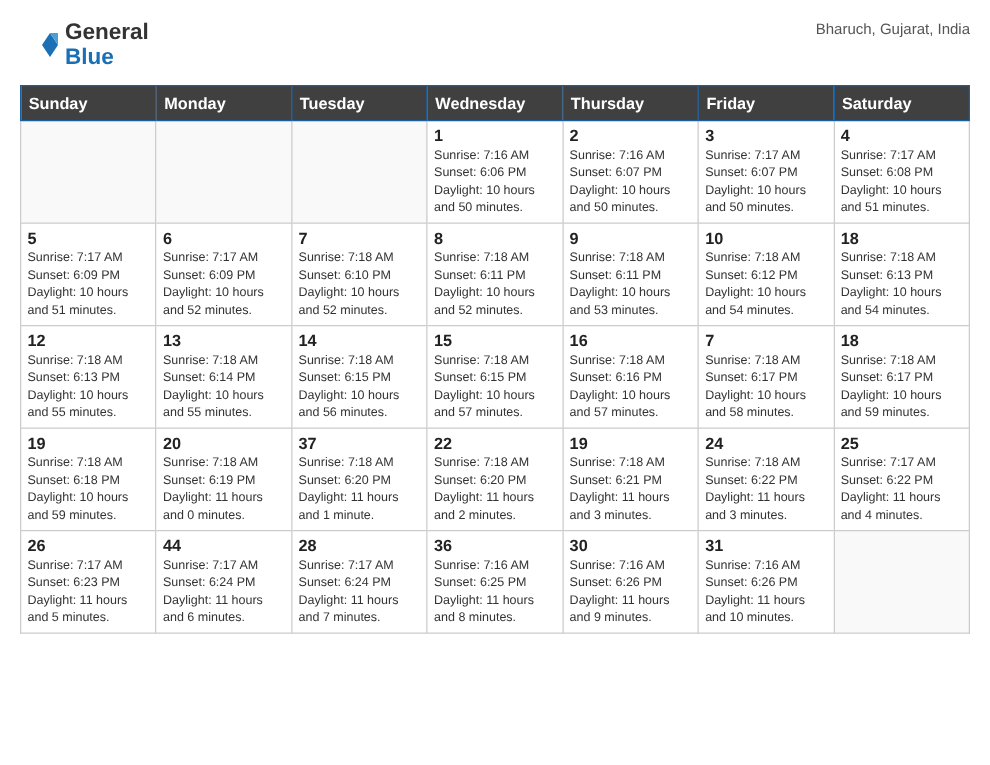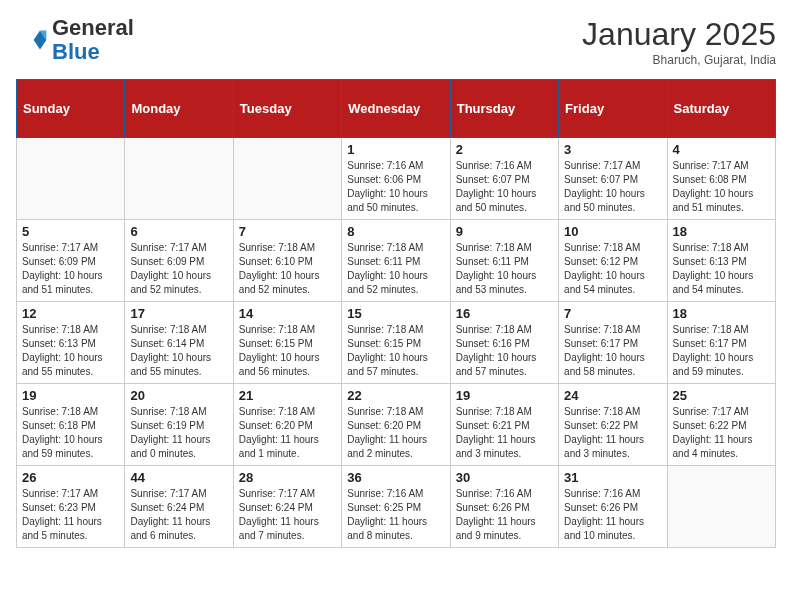--- a/index.html
+++ b/index.html
@@ -15,21 +15,21 @@
       justify-content: space-between;
       align-items: flex-start;
       margin-bottom: 12px;
     }
     .logo {
       display: flex;
       align-items: center;
       gap: 4px;
     }
     .logo-text {
-      font-size: 22px;
+      font-size: 18px;
       font-weight: bold;
       line-height: 1.1;
     }
     .logo-general { color: #333; }
     .logo-blue { color: #1a6fb5; }
     .logo-icon {
       width: 32px;
       height: 32px;
     }
     .title-block {
@@ -43,24 +43,24 @@
     .location {
       font-size: 12px;
       color: #555;
     }
     .calendar {
       width: 100%;
       border-collapse: collapse;
       border: 1px solid #ccc;
     }
     .calendar th {
-      background-color: #b91c1c;
+      background-color: #404040;
       color: #fff;
       text-align: left;
-      padding: 21px 6px;
+      padding: 6px 6px;
       font-size: 13px;
       border: 1px solid #1a5fa0;
       margin-left: 12px;
     }
     .calendar td {
       vertical-align: top;
       border: 1px solid #ccc;
       padding: 4px 5px;
       width: 108px;
       min-height: 80px;
@@ -91,21 +91,20 @@
     <svg class="logo-icon" viewBox="0 0 40 40">
       <polygon points="30,8 38,20 30,32 22,20" fill="#1a6fb5"></polygon>
       <polygon points="30,8 38,8 38,20" fill="#4a9fd4"></polygon>
     </svg>
     <div class="logo-text">
       <div class="logo-general">General</div>
       <div class="logo-blue">Blue</div>
     </div>
   </div>
   <div class="title-block">
-    <div class="month-year">January 2025</div>
     <div class="location">Bharuch, Gujarat, India</div>
   </div>
 </div>
 
 <table class="calendar">
   <thead>
     <tr>
     <th>Sunday</th>
         <th>Monday</th>
         <th>Tuesday</th>
@@ -202,21 +201,21 @@
       </tr>
       <tr>
         <td>
           <div class="day-num">12</div>
           <div class="day-info" style="white-space: pre-line;">Sunrise: 7:18 AM
 Sunset: 6:13 PM
 Daylight: 10 hours
 and 55 minutes.</div>
         </td>
         <td>
-          <div class="day-num">17</div>
+          <div class="day-num">13</div>
           <div class="day-info" style="white-space: pre-line;">Sunrise: 7:18 AM
 Sunset: 6:14 PM
 Daylight: 10 hours
 and 55 minutes.</div>
         </td>
         <td>
           <div class="day-num">14</div>
           <div class="day-info" style="white-space: pre-line;">Sunrise: 7:18 AM
 Sunset: 6:15 PM
 Daylight: 10 hours
@@ -260,21 +259,21 @@
 and 59 minutes.</div>
         </td>
         <td>
           <div class="day-num">20</div>
           <div class="day-info" style="white-space: pre-line;">Sunrise: 7:18 AM
 Sunset: 6:19 PM
 Daylight: 11 hours
 and 0 minutes.</div>
         </td>
         <td>
-          <div class="day-num">21</div>
+          <div class="day-num">37</div>
           <div class="day-info" style="white-space: pre-line;">Sunrise: 7:18 AM
 Sunset: 6:20 PM
 Daylight: 11 hours
 and 1 minute.</div>
         </td>
         <td>
           <div class="day-num">22</div>
           <div class="day-info" style="white-space: pre-line;">Sunrise: 7:18 AM
 Sunset: 6:20 PM
 Daylight: 11 hours

